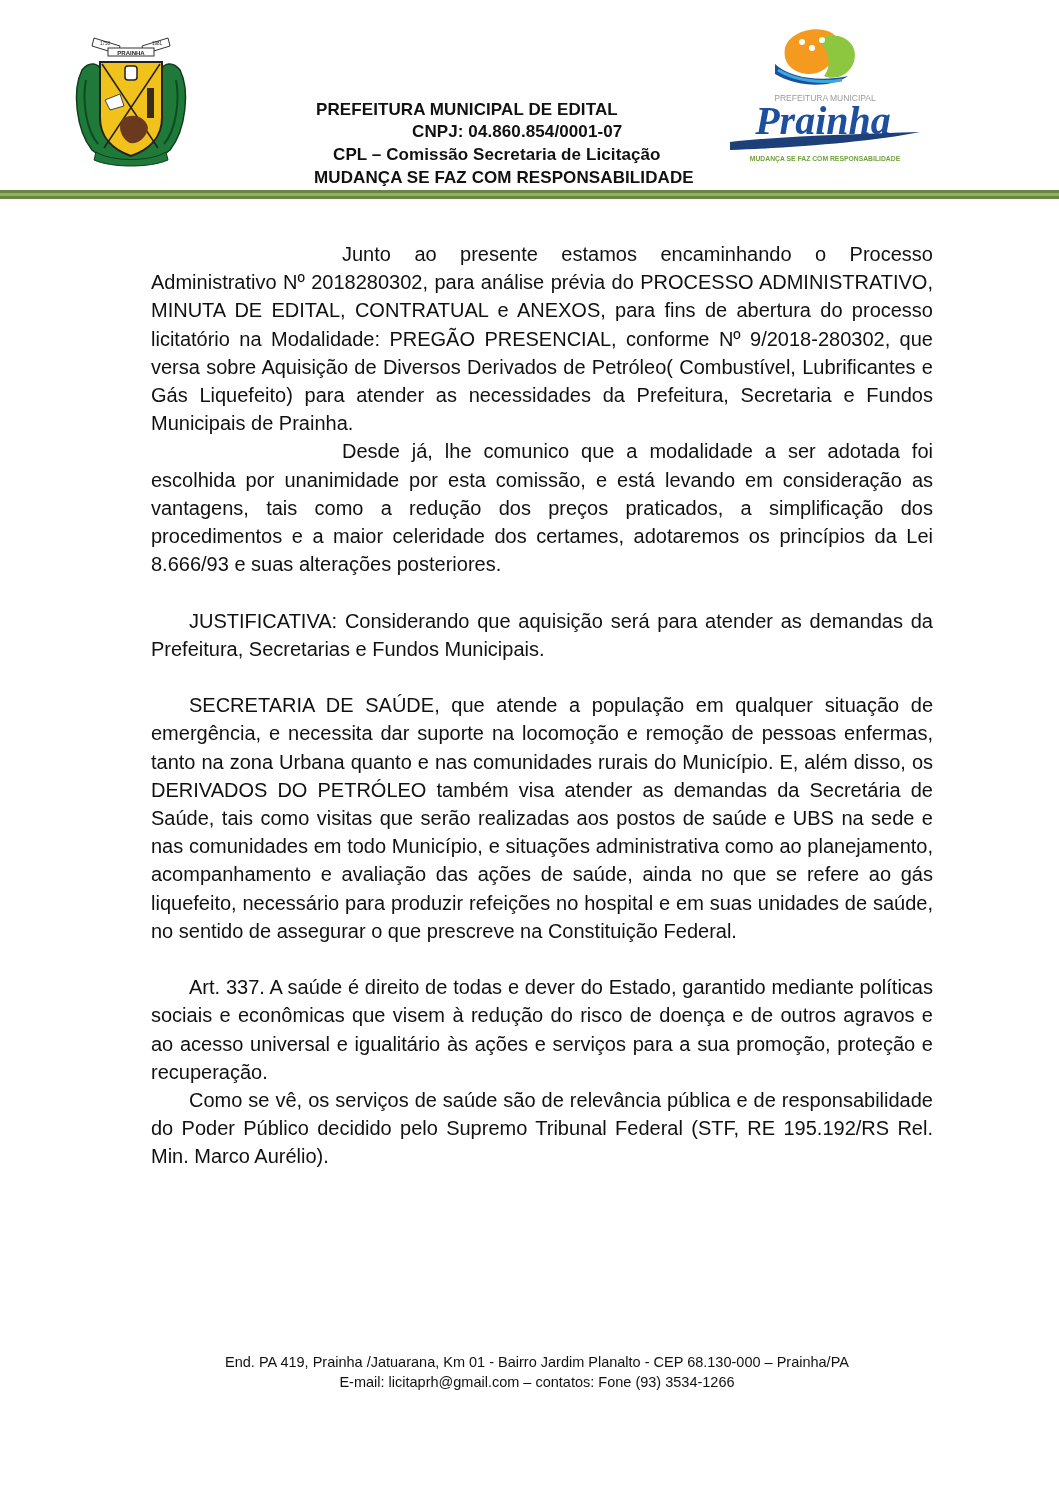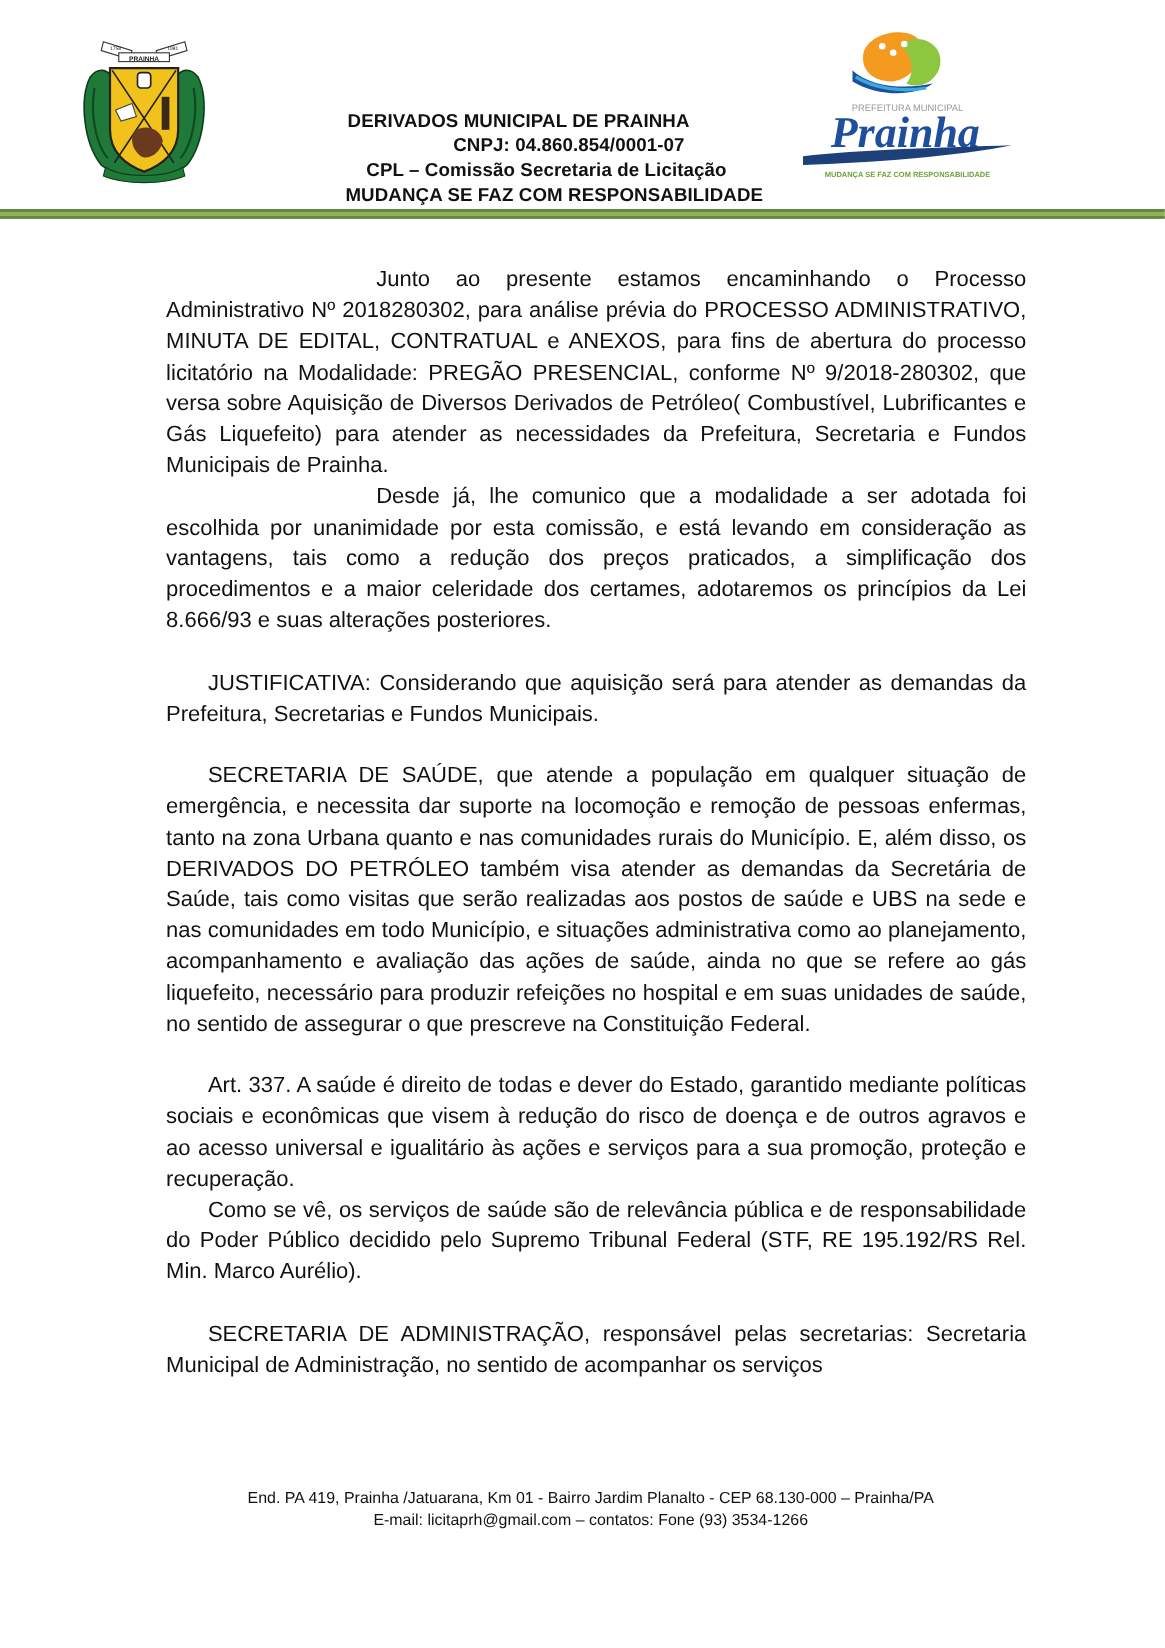--- a/index.html
+++ b/index.html
@@ -58,21 +58,21 @@
     <path d="M33 70 L48 64 L52 76 L38 80 Z" fill="#fff" stroke="#444" stroke-width="1"></path>
 
     <rect x="75" y="58" width="7" height="30" fill="#3a2a1a"></rect>
 
     <path d="M50 90 C58 82 74 86 76 98 C74 110 62 116 56 112 C48 106 46 96 50 90 Z" fill="#6b3a1e"></path>
 
     <path d="M24 122 C40 132 78 132 94 122 L96 130 C78 138 40 138 22 130 Z" fill="#1f7a3a" stroke="#0d3d1c" stroke-width="1"></path>
   </svg>
 </div>
 
-<div id="h1" class="hdr">DERIVADOS MUNICIPAL DE PRAINHA</div>
+<div id="h1" class="hdr">PREFEITURA MUNICIPAL DE EDITAL</div>
 <div id="h2" class="hdr">CNPJ: 04.860.854/0001-07</div>
 <div id="h3" class="hdr">CPL – Comissão Secretaria de Licitação</div>
 <div id="h4" class="hdr">MUDANÇA SE FAZ COM RESPONSABILIDADE</div>
 
 <div id="logo" class="abs">
   <svg width="210" height="150" viewBox="0 0 210 150">
 
     <path d="M65 30 C70 10 110 4 118 22 C122 40 104 56 90 56 C74 56 62 46 65 30 Z" fill="#f39a1f"></path>
     <path d="M98 22 C118 10 140 24 134 44 C128 60 112 62 104 58 C112 48 110 34 98 22 Z" fill="#8dc63f"></path>
     <path d="M55 46 C70 60 100 64 128 58 C112 70 78 70 55 56 Z" fill="#1d4f9c"></path>
@@ -96,19 +96,18 @@
   <p class="indent-big">Junto ao presente estamos encaminhando o Processo Administrativo Nº 2018280302, para análise prévia do PROCESSO ADMINISTRATIVO, MINUTA DE EDITAL, CONTRATUAL e ANEXOS, para fins de abertura do processo licitatório na Modalidade: PREGÃO PRESENCIAL, conforme Nº 9/2018-280302, que versa sobre Aquisição de Diversos Derivados de Petróleo( Combustível, Lubrificantes e Gás Liquefeito)  para atender as necessidades da Prefeitura, Secretaria  e Fundos Municipais de Prainha.</p>
   <p class="indent-big">Desde já, lhe comunico que a modalidade a ser adotada foi escolhida por unanimidade por esta comissão, e está levando em consideração as vantagens, tais como a redução dos preços praticados, a simplificação dos procedimentos e a maior celeridade dos certames, adotaremos os princípios da Lei 8.666/93 e suas alterações posteriores.</p>
   <div class="gap"></div>
   <p class="indent-sm"><span class="bold">JUSTIFICATIVA:</span><span> Considerando que aquisição será para atender as demandas da Prefeitura, Secretarias e Fundos Municipais.</span></p>
   <div class="gap"></div>
   <p class="indent-sm">SECRETARIA DE SAÚDE,  que atende a população em qualquer situação de emergência, e necessita dar suporte na locomoção e remoção de pessoas enfermas, tanto na zona Urbana quanto e nas comunidades rurais do Município. E, além disso, os DERIVADOS DO PETRÓLEO também visa atender as demandas da Secretária de Saúde, tais como visitas que serão realizadas aos postos de saúde e UBS na sede e nas comunidades em todo Município, e situações administrativa como ao planejamento, acompanhamento e avaliação das ações de saúde, ainda no que se refere ao gás liquefeito, necessário para produzir refeições no hospital e em suas unidades de saúde, no sentido de assegurar o que prescreve na Constituição Federal.</p>
   <div class="gap"></div>
   <p class="indent-sm">Art. 337. A saúde é direito de todas e dever do Estado, garantido mediante políticas sociais e econômicas que visem à redução do risco de doença e de outros agravos e ao acesso universal e igualitário às ações e serviços para a sua promoção, proteção e recuperação.</p>
   <p class="indent-sm">Como se vê, os serviços de saúde são de relevância pública e de responsabilidade do Poder Público decidido pelo Supremo Tribunal Federal (STF, RE 195.192/RS Rel. Min. Marco Aurélio).</p>
   <div class="gap"></div>
-  <p class="indent-sm">SECRETARIA DE ADMINISTRAÇÃO, responsável pelas secretarias: Secretaria Municipal de Administração, no sentido de acompanhar os serviços</p>
 </div>
 
 <div id="footer" class="abs">
   <div>End. PA 419, Prainha /Jatuarana, Km 01 - Bairro Jardim Planalto - CEP 68.130-000 – Prainha/PA</div>
   <div>E-mail: licitaprh@gmail.com – contatos: Fone (93) 3534-1266</div>
 </div>
 
 </body></html>

